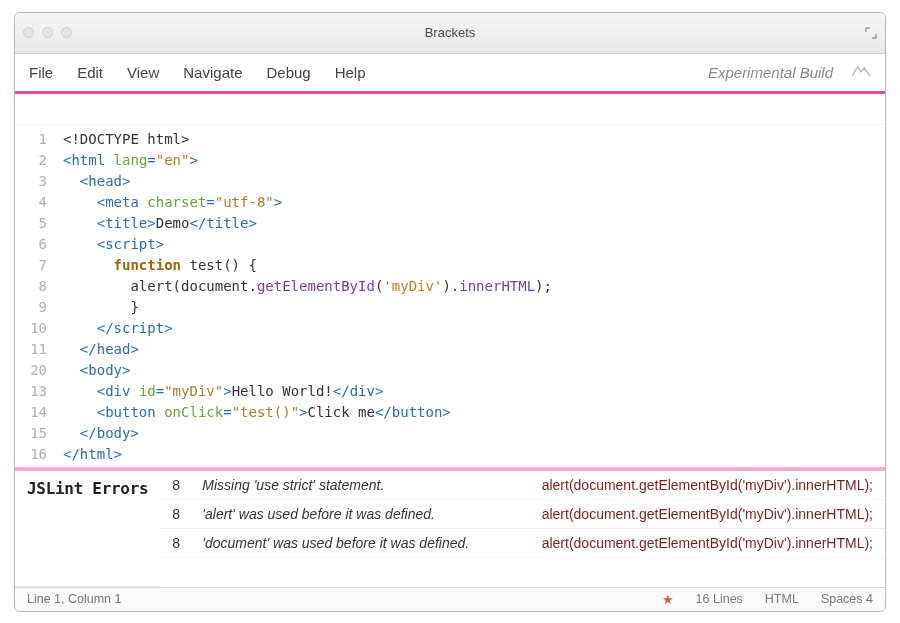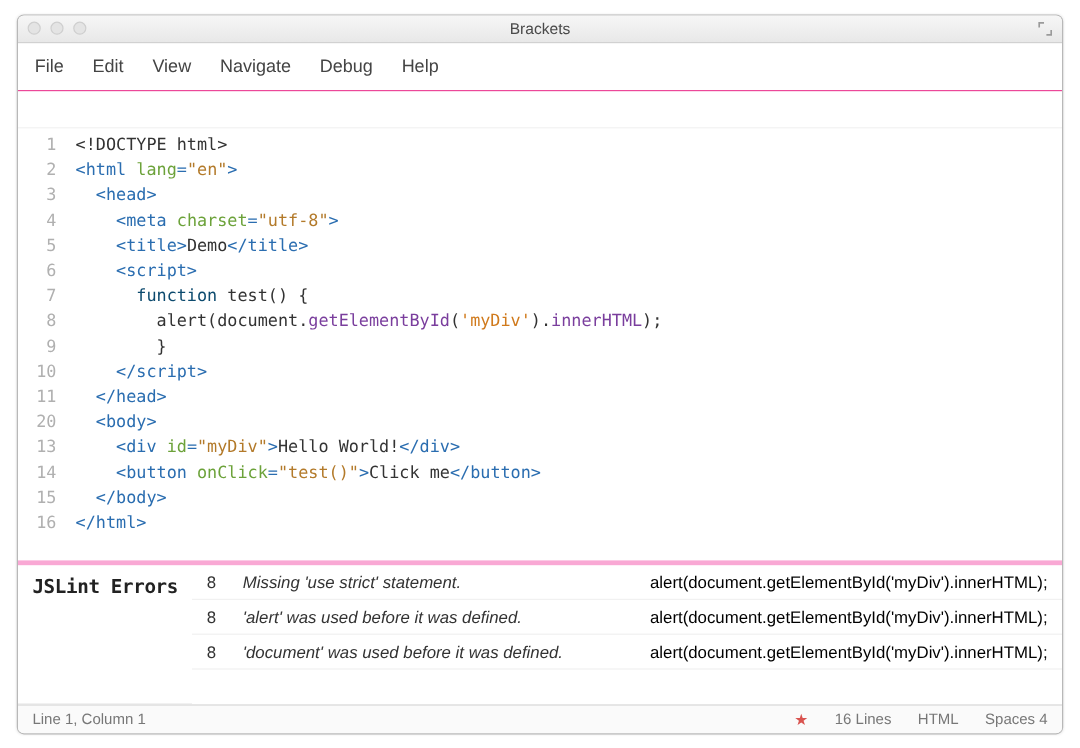--- a/index.html
+++ b/index.html
@@ -18,21 +18,21 @@
     height: 600px;
     border: 1px solid #b8b8b8;
     border-radius: 6px;
     background: #fff;
     display: flex;
     flex-direction: column;
     overflow: hidden;
     box-shadow: 0 0 2px rgba(0,0,0,0.08);
   }
   .titlebar {
-    height: 23px;
+    height: 41px;
     background: linear-gradient(#f6f6f6, #e8e8e8);
     border-bottom: 1px solid #d1d1d1;
     display: flex;
     align-items: center;
     position: relative;
     padding: 1px 8px;
     justify-content: flex-end;
   }
   .traffic-lights { display: flex; gap: 8px; align-items: center; }
   .tl { width: 11px; height: 11px; border-radius: 50%; background: #e4e4e4; border: 1px solid #cfcfcf; }
@@ -41,21 +41,21 @@
     font-size: 13px; color: #4a4a4a; pointer-events: none;
   }
   .fs-icon { margin-left: auto; width: 12px; height: 12px; display:flex; align-items:center; justify-content:center; }
   .fs-icon svg { width: 12px; height: 12px; fill: #9a9a9a; }
 
   .menubar {
     display: flex;
     align-items: center;
     padding: 6px 14px;
     gap: 24px;
-    border-bottom: 1px solid #ec4899;
+    border-bottom: 3px solid #ec4899;
     font-size: 15px;
     color: #555;
     height: 40px;
   }
   .menu-item { cursor: pointer; color:#444; }
   .menu-right { margin-left:auto; display:flex; align-items:center; gap:18px; }
   .exp-build { font-style: italic; color:#8a8a8a; font-size:15px; }
   .ext-icon svg { width:20px; height:14px; fill:#bdbdbd; }
 
   .doc-header { height: 30px; }
@@ -77,21 +77,21 @@
     color: #b0b0b0;
     padding-right: 10px;
     user-select: none;
   }
   .gutter div { height: 21px; }
   .code { flex:1; white-space: pre; overflow:hidden; padding-left: 6px; }
   .code .row { height: 21px; display:flex; align-items:flex-end; }
   .c-tag { color: #2a6db0; }
   .c-attr { color: #6ca23a; }
   .c-str { color: #b37a2a; }
-  .c-kw { color: #0c4a6e; }
+  .c-kw { color: #a16207; font-weight: bold; }
   .c-fn { color: #333; }
   .c-jsprop { color: #7a3e9d; }
   .c-jsstr { color: #d07a1c; }
   .c-plain { color: #333; }
 
   .panel {
     border-top: 4px solid #f9a8d4;
     flex: 0 0 auto;
     display:flex; flex-direction:row;
     background:#fff;
@@ -110,21 +110,21 @@
   .err-row {
     display:flex;
     align-items:center;
     padding: 6px 12px;
     border-bottom:1px solid #f1f1f1;
     font-size:14px;
     color:#333;
   }
   .err-line { width: 30px; color:#333; }
   .err-msg { flex:1; padding-right:12px;font-style:italic; }
-  .err-ev  { flex:1; color:#000000; }
+  .err-ev  { flex:1; color:#7f1d1d; }
 
   .statusbar {
     height: 24px;
     border-top:1px solid #d8d8d8;
     display:flex;
     align-items:center;
     font-size:12.5px;
     color:#777;
     padding: 0 12px;
     gap: 33px;
@@ -153,20 +153,28 @@
     </div>
   </div>
 
   <div class="menubar">
     <span class="menu-item">File</span>
       <span class="menu-item">Edit</span>
       <span class="menu-item">View</span>
       <span class="menu-item">Navigate</span>
       <span class="menu-item">Debug</span>
       <span class="menu-item">Help</span>
+    <div class="menu-right">
+      <span class="exp-build">Experimental Build</span>
+      <span class="ext-icon">
+        <svg viewBox="0 0 24 14">
+            <path d="M2 12 L8 2 L12 8 L16 3 L22 12" stroke="#bdbdbd" stroke-width="2" fill="none" stroke-linecap="round" stroke-linejoin="round"></path>
+          </svg>
+      </span>
+    </div>
   </div>
 
   <div class="doc-header"></div>
 
   <div class="editor">
     <div class="gutter" id="gutter">
         <div>1</div>
         <div>2</div>
         <div>3</div>
         <div>4</div>

